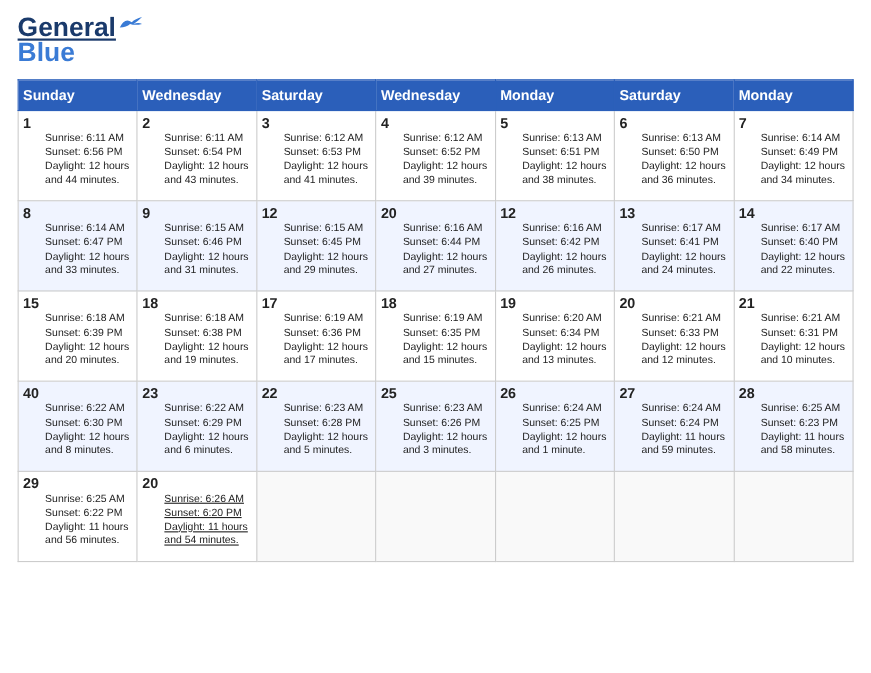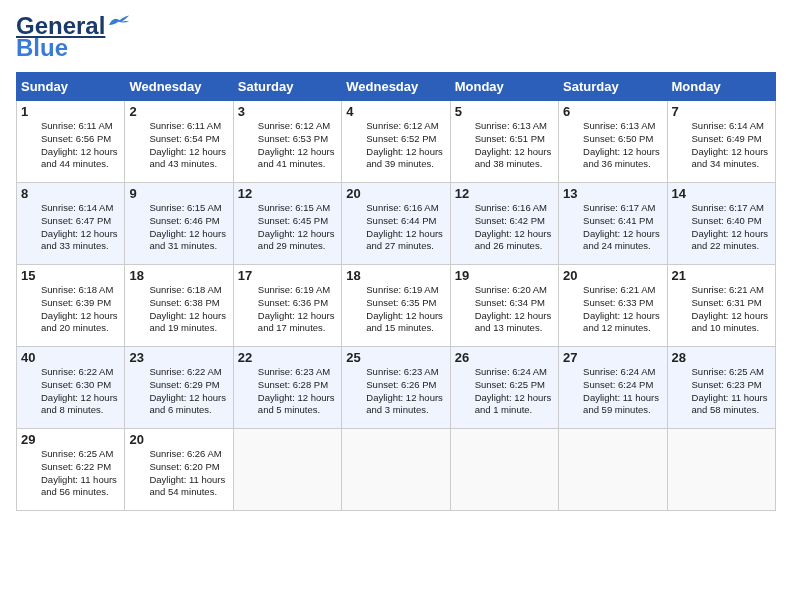--- a/index.html
+++ b/index.html
@@ -330,21 +330,21 @@
         <tr>
           <td>
             <span class="day-num">29</span>
             <div class="day-info" style="white-space: pre-line;">Sunrise: 6:25 AM
 Sunset: 6:22 PM
 Daylight: 11 hours
 and 56 minutes.</div>
           </td>
           <td>
             <span class="day-num">20</span>
-            <div class="day-info" style="white-space: pre-line;">Sunrise: 6:26 AM
+            <div class="day-info" style="white-space: pre-line; text-decoration: underline;">Sunrise: 6:26 AM
 Sunset: 6:20 PM
 Daylight: 11 hours
 and 54 minutes.</div>
           </td>
           <td class="empty"></td>
           <td class="empty"></td>
           <td class="empty"></td>
           <td class="empty"></td>
           <td class="empty"></td>
         </tr>

